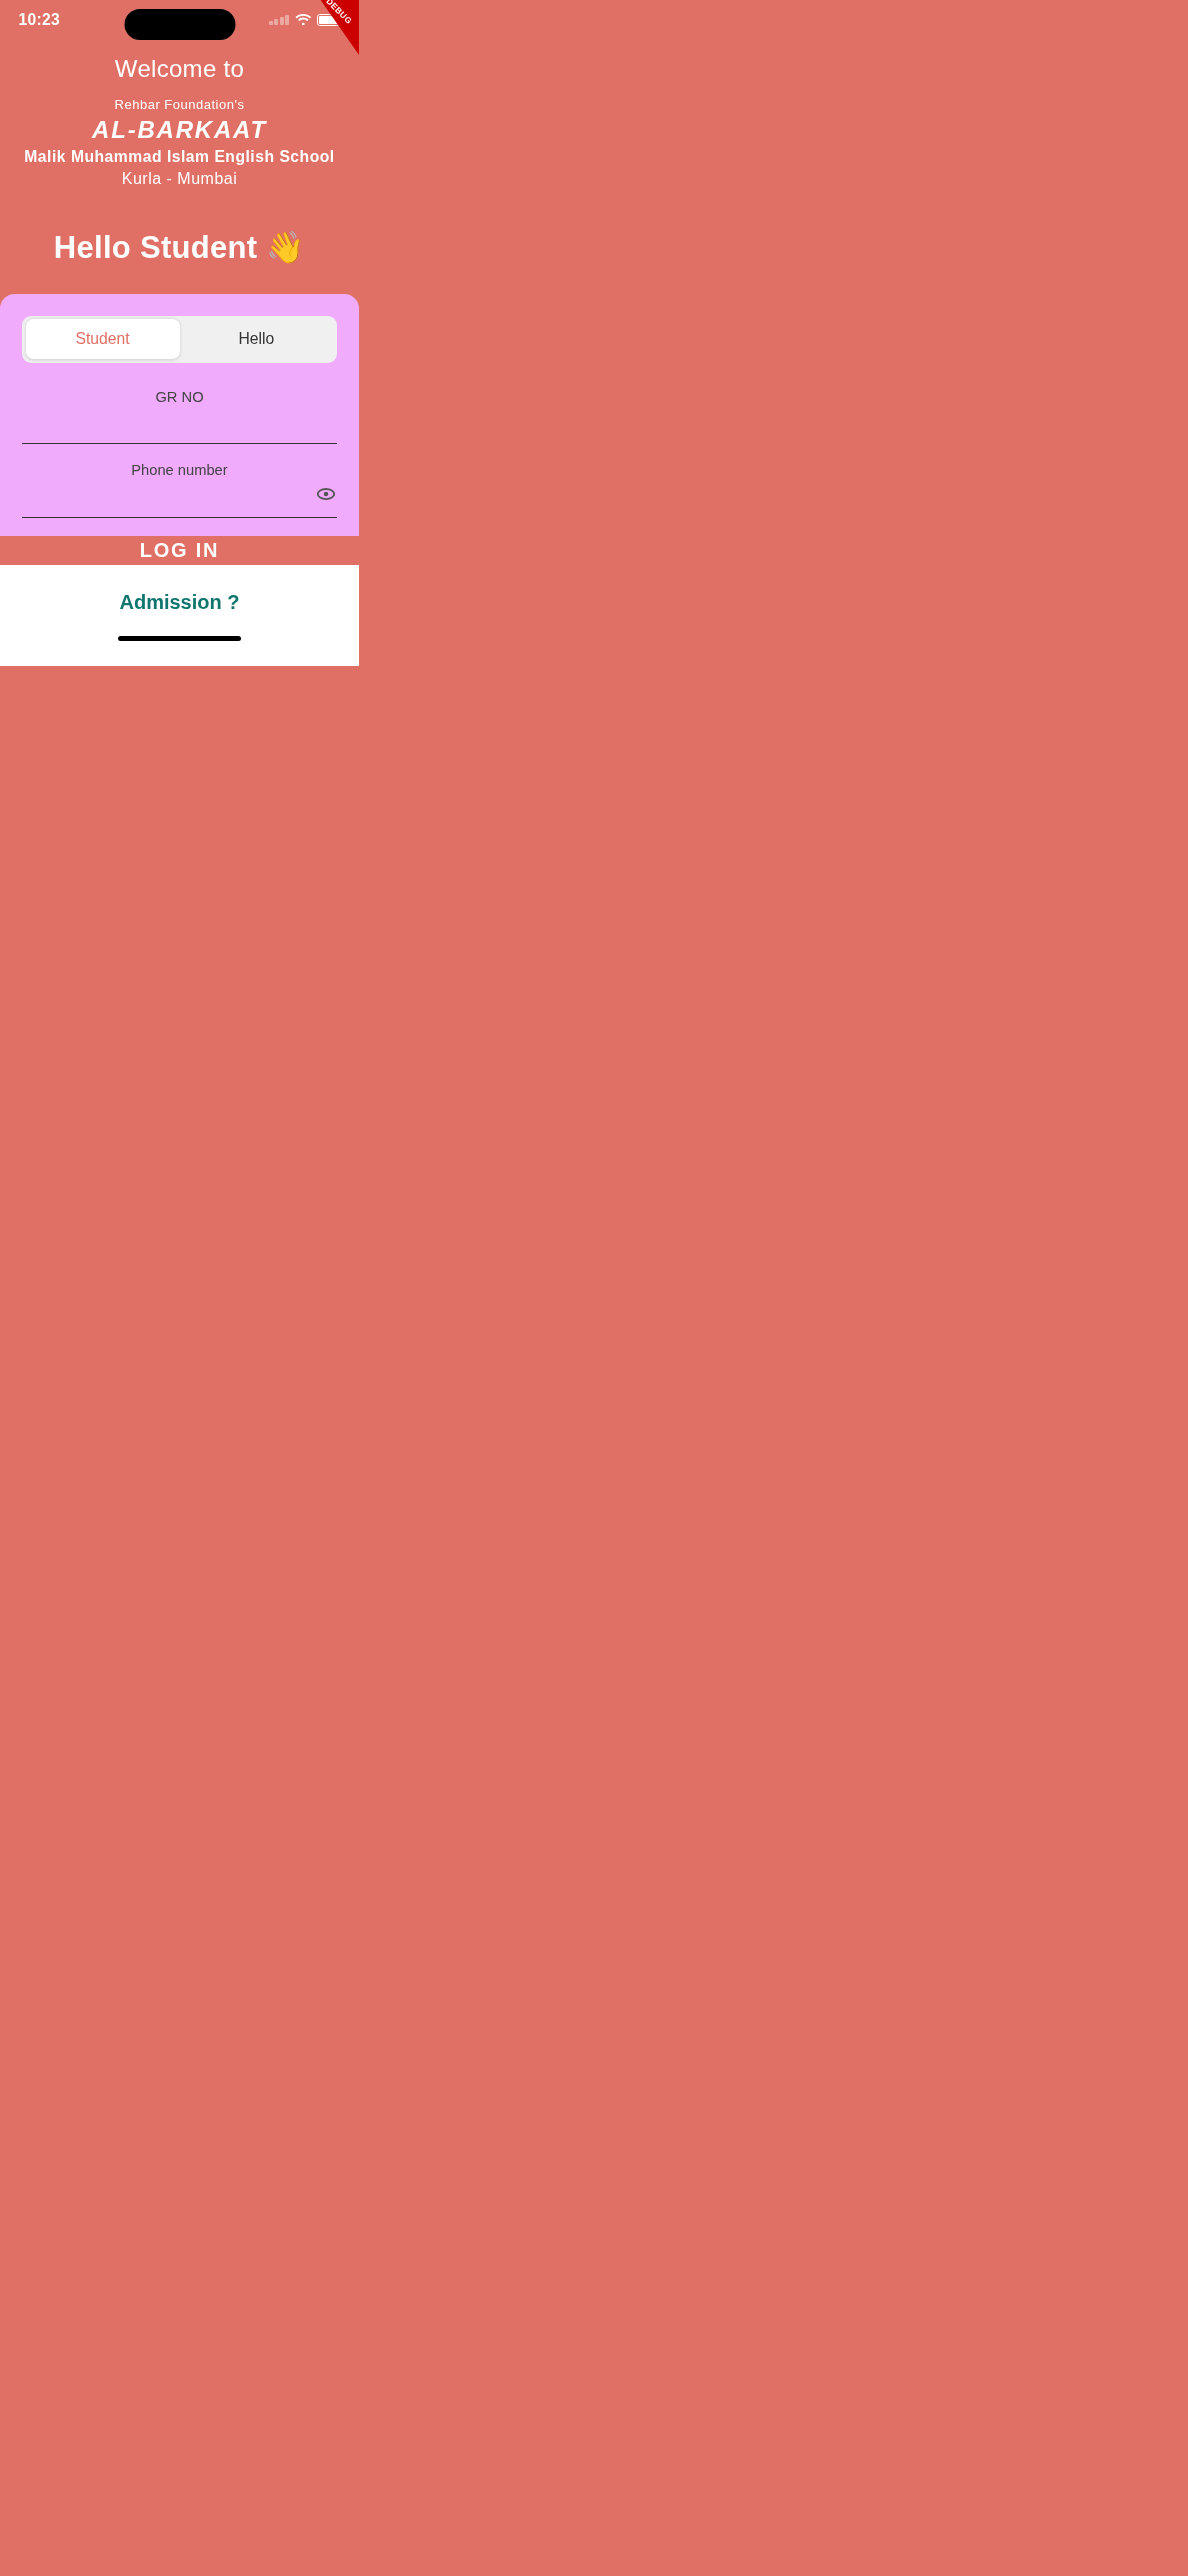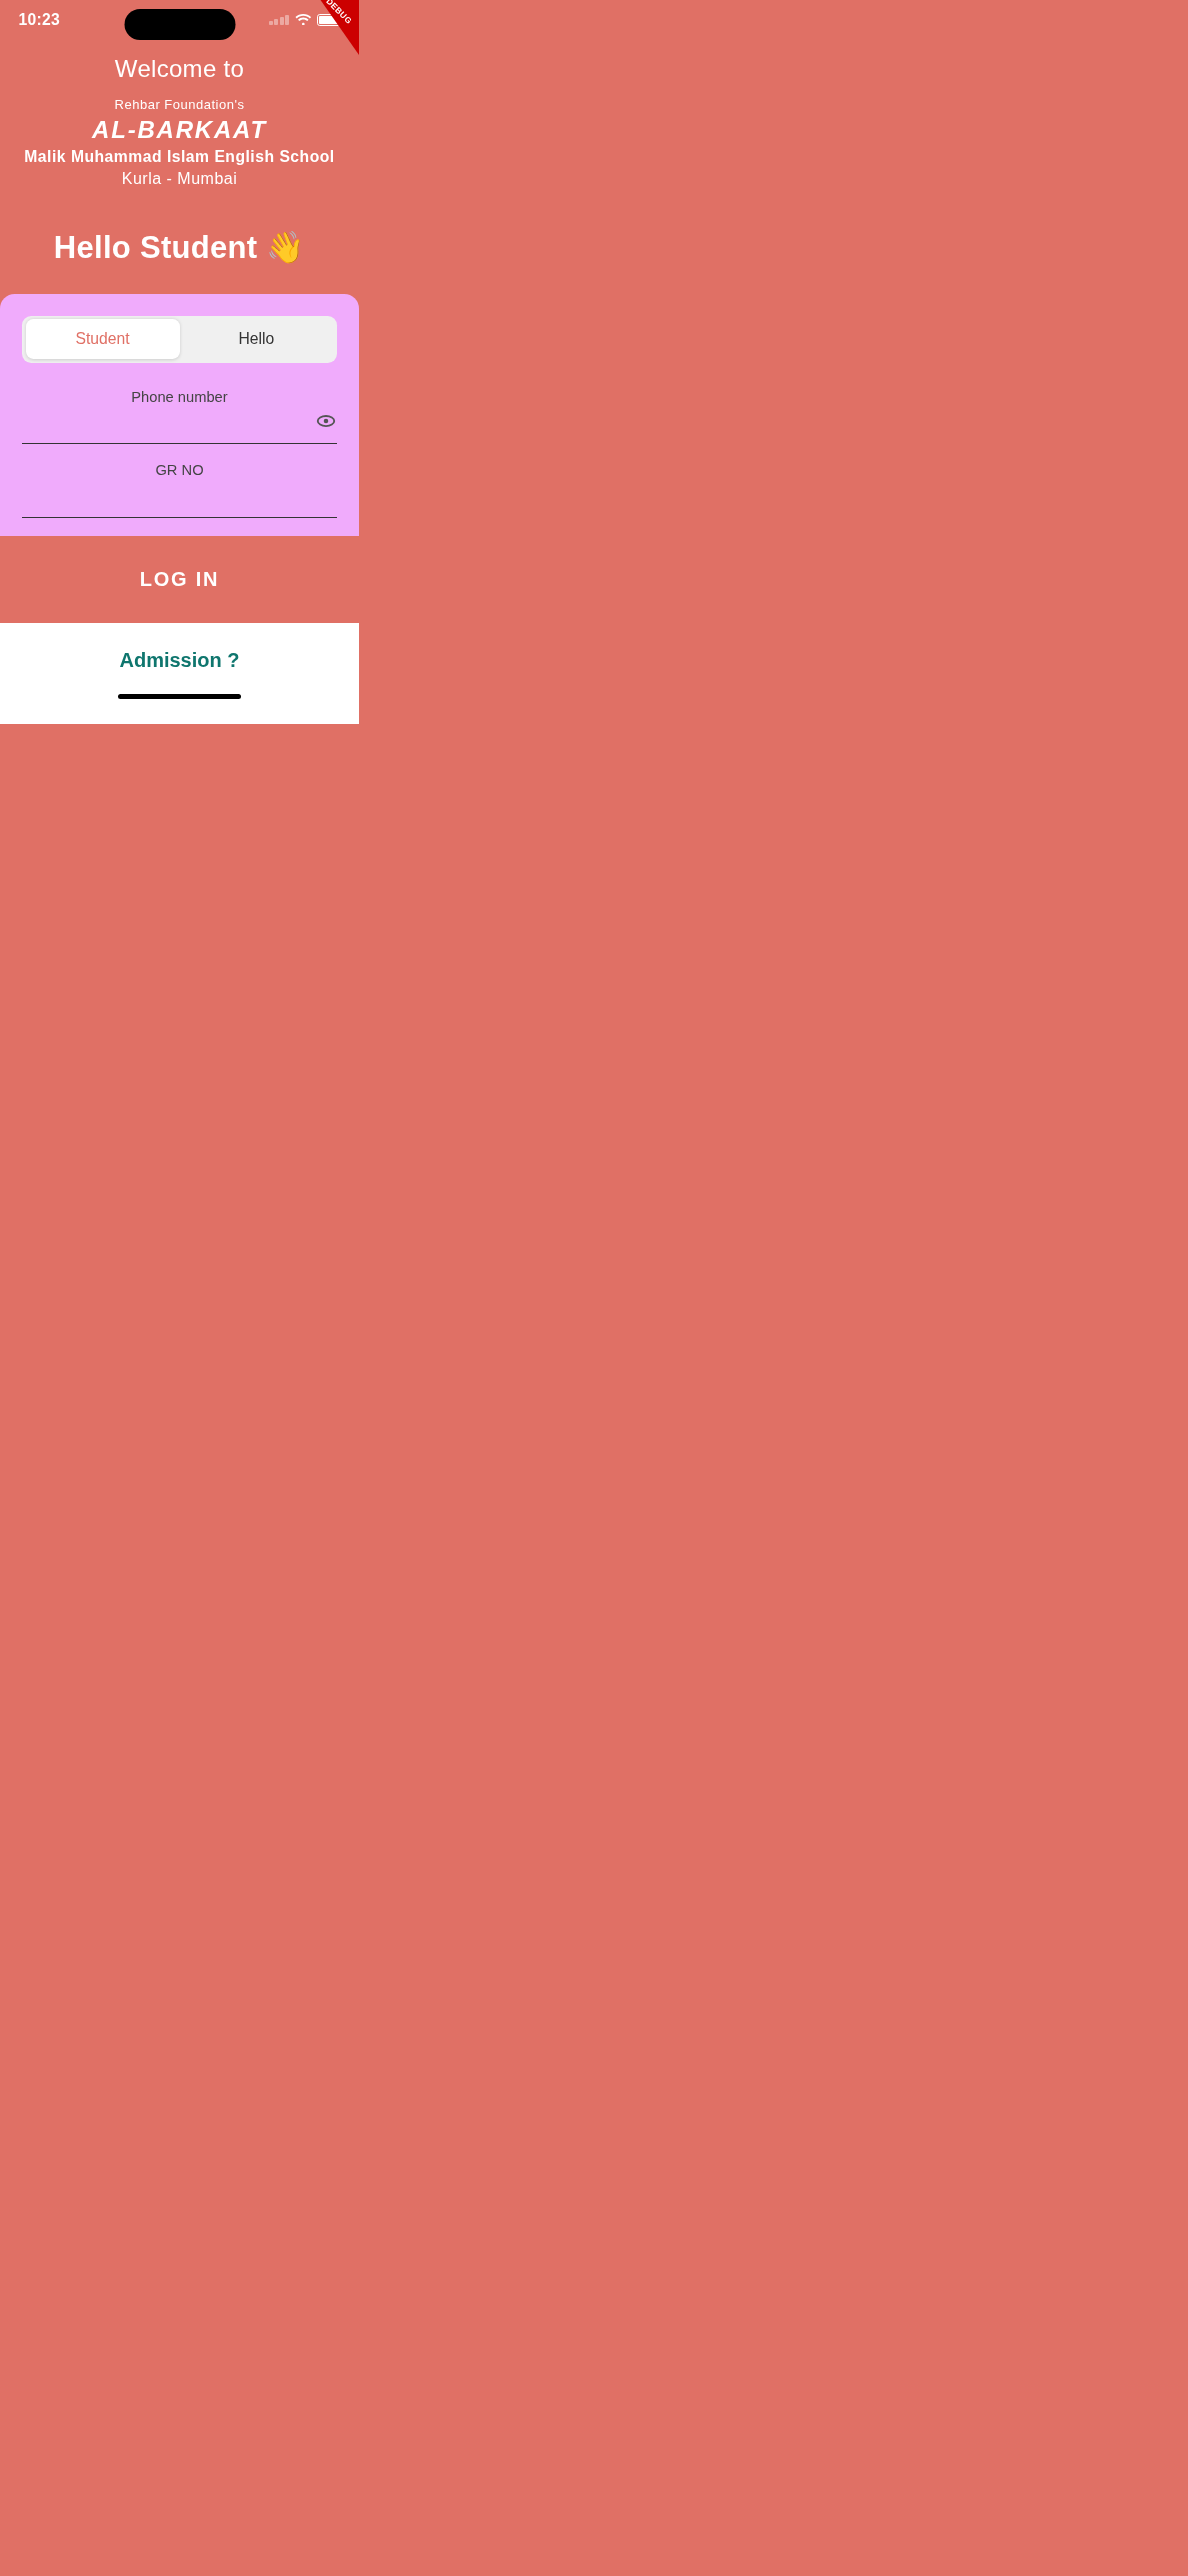--- a/index.html
+++ b/index.html
@@ -272,21 +272,21 @@
       bottom: 7.4px;
       cursor: pointer;
       color: #555;
       font-size: 18.4px;
     }
 
     
     .login-btn {
       width: calc(100% + 44px);
       margin-left: -22px;
-      padding: 32px;
+      padding: 3px;
       background: #e07065;
       border: none;
       color: white;
       font-size: 20px;
       font-weight: 600;
       letter-spacing: 1.8px;
       cursor: pointer;
       margin-top: 15px;
       display: block;
     }
@@ -377,40 +377,40 @@
       <p class="location-text">Kurla - Mumbai</p>
     </div>
 
     <p class="hello-student">Hello Student 👋</p>
 
     <div class="login-card">
 
       <div class="tab-switcher">
         <button class="tab-btn active">Student</button>
         <button class="tab-btn inactive">Hello</button>
+      </div>
+
+      <div class="form-group">
+        <label class="field-label">GR NO</label>
+        <input class="field-input" type="text" placeholder="" style="">
       </div>
 
       <div class="form-group">
         <label class="field-label">Phone number</label>
         <div class="password-wrapper">
           <input class="field-input" type="password" placeholder="" style="">
           <span class="eye-icon">
             <svg class="eye-svg" viewBox="0 0 24 24" fill="none" stroke="#555" stroke-width="2" stroke-linecap="round" stroke-linejoin="round">
               <ellipse cx="12" cy="12" rx="9" ry="5.5"></ellipse>
               <circle cx="12" cy="12" r="2.5" fill="#555" stroke="none"></circle>
             </svg>
           </span>
         </div>
       </div>
 
-      <div class="form-group">
-        <label class="field-label">GR NO</label>
-        <input class="field-input" type="text" placeholder="" style="">
-      </div>
-
       <button class="login-btn">LOG IN</button>
 
     </div>
 
   </div>
 
   <div class="bottom-section">
     <button class="admission-link">Admission ?</button>
     <div class="home-indicator"></div>
   </div>

